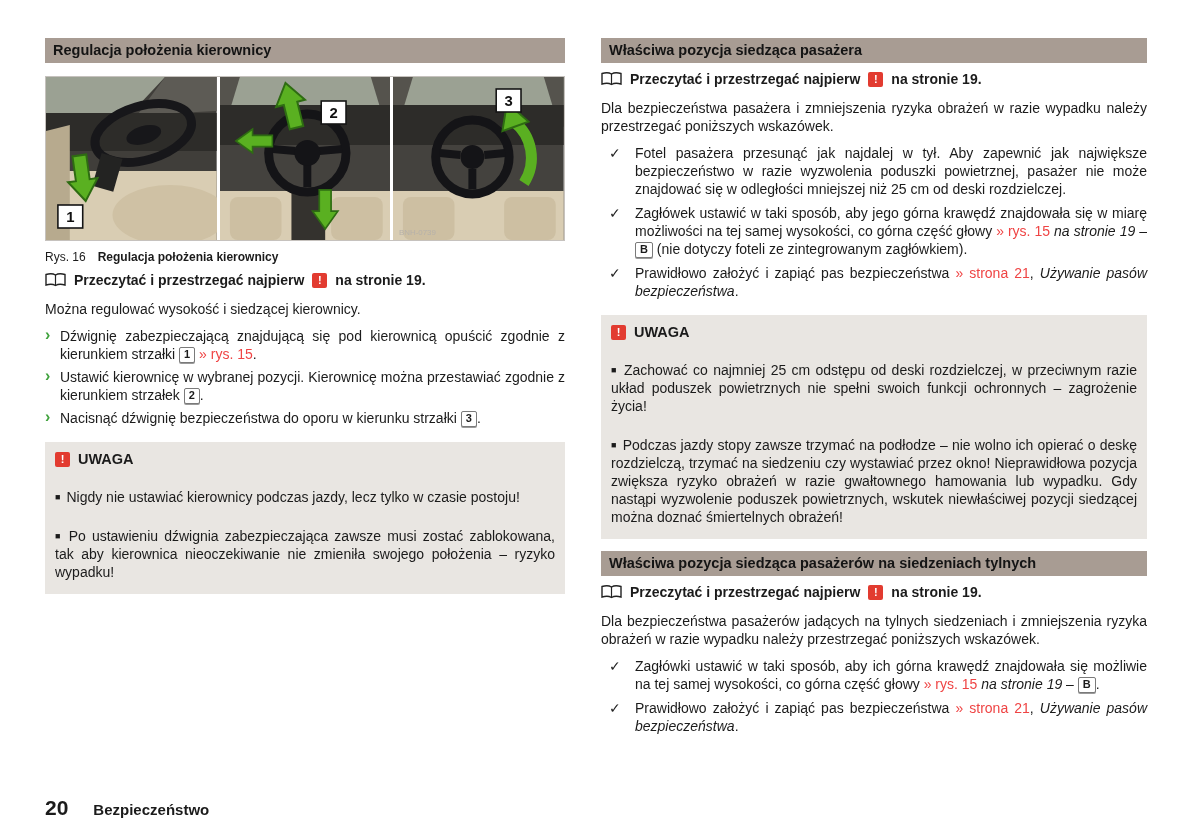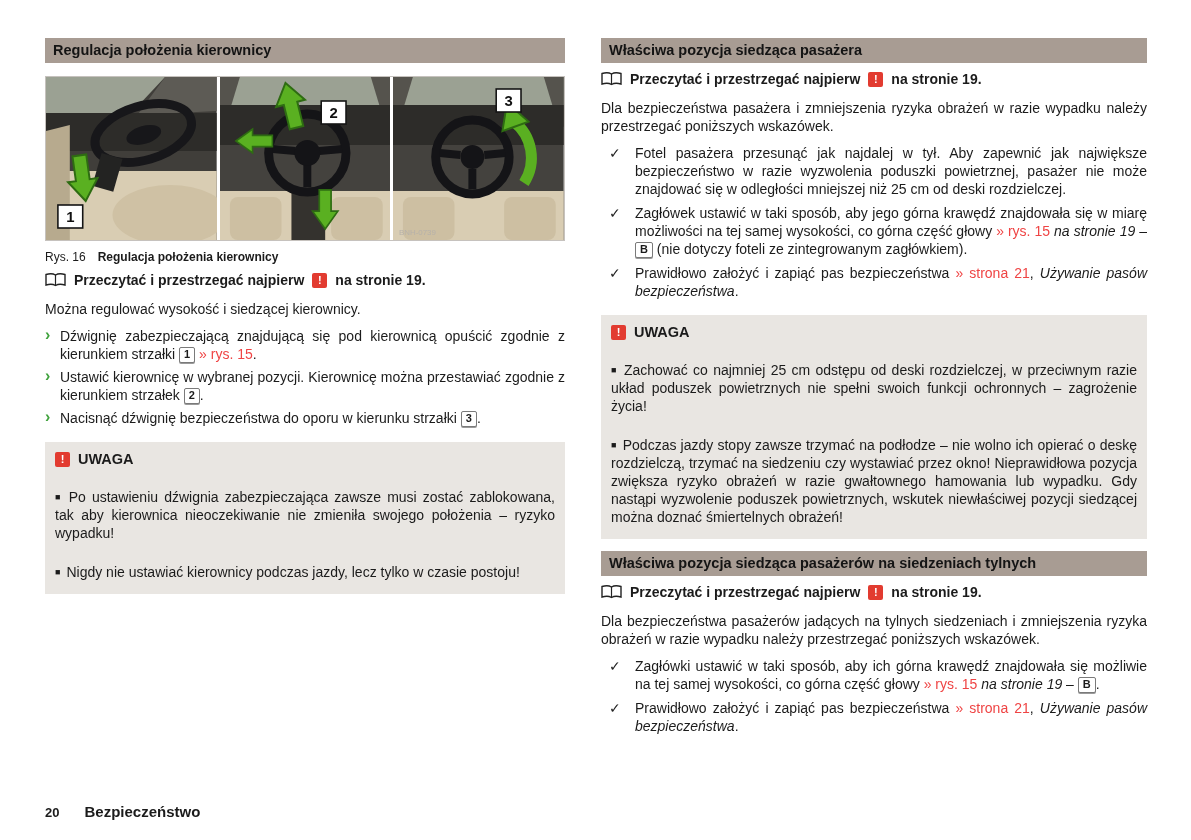--- a/index.html
+++ b/index.html
@@ -100,21 +100,21 @@
     vertical-align: 1px;
   }
   .mt20 { margin-top: 12px; }
   
   .footer {
     position: absolute;
     left: 45px; bottom: 20px;
     display: flex; align-items: baseline; gap: 25px;
     font-weight: bold;
   }
-  .pgnum { font-size: 13px; }
+  .pgnum { font-size: 21px; }
   .sect { font-size: 15px; }
 </style>
 </head>
 <body>
 
 <svg width="0" height="0" style="position:absolute" aria-hidden="true">
   <defs>
     <path id="arrow-shape" d="M0,0 L15,21 L7,21 L7,46 L-7,46 L-7,21 L-15,21 Z"></path>
   </defs>
 </svg>
@@ -220,22 +220,22 @@
         <li><span class="chev">›</span><span>Dźwignię zabezpieczającą znajdującą się pod kierownicą opuścić zgodnie z kierunkiem strzałki <span class="kbox">1</span> <span class="xref">» rys. 15</span>.</span></li>
         <li><span class="chev">›</span><span>Ustawić kierownicę w wybranej pozycji. Kierownicę można przestawiać zgodnie z kierunkiem strzałek <span class="kbox">2</span>.</span></li>
         <li><span class="chev">›</span><span>Nacisnąć dźwignię bezpieczeństwa do oporu w kierunku strzałki <span class="kbox">3</span>.</span></li>
       </ul>
 
       <div class="uwaga">
         <div class="uwaga-head">
           <span class="warn">!</span>
           <span>UWAGA</span>
         </div>
+        <p><span class="sq">■</span><span>Nigdy nie ustawiać kierownicy podczas jazdy, lecz tylko w czasie postoju!</span></p>
         <p><span class="sq">■</span><span>Po ustawieniu dźwignia zabezpieczająca zawsze musi zostać zablokowana, tak aby kierownica nieoczekiwanie nie zmieniła swojego położenia – ryzyko wypadku!</span></p>
-        <p><span class="sq">■</span><span>Nigdy nie ustawiać kierownicy podczas jazdy, lecz tylko w czasie postoju!</span></p>
       </div>
     </div>
 
     <div class="col">
       <div class="secbar">Właściwa pozycja siedząca pasażera</div>
 
       <div class="readfirst">
         <span class="book">
           <svg width="21" height="14" viewBox="0 0 21 14">
             <path d="M10.5 2 C8 0.5 4.5 0.5 1 1.5 L1 12 C4.5 11 8 11 10.5 12.5 C13 11 16.5 11 20 12 L20 1.5 C16.5 0.5 13 0.5 10.5 2 Z" fill="none" stroke="#222222" stroke-width="1.4"></path>

